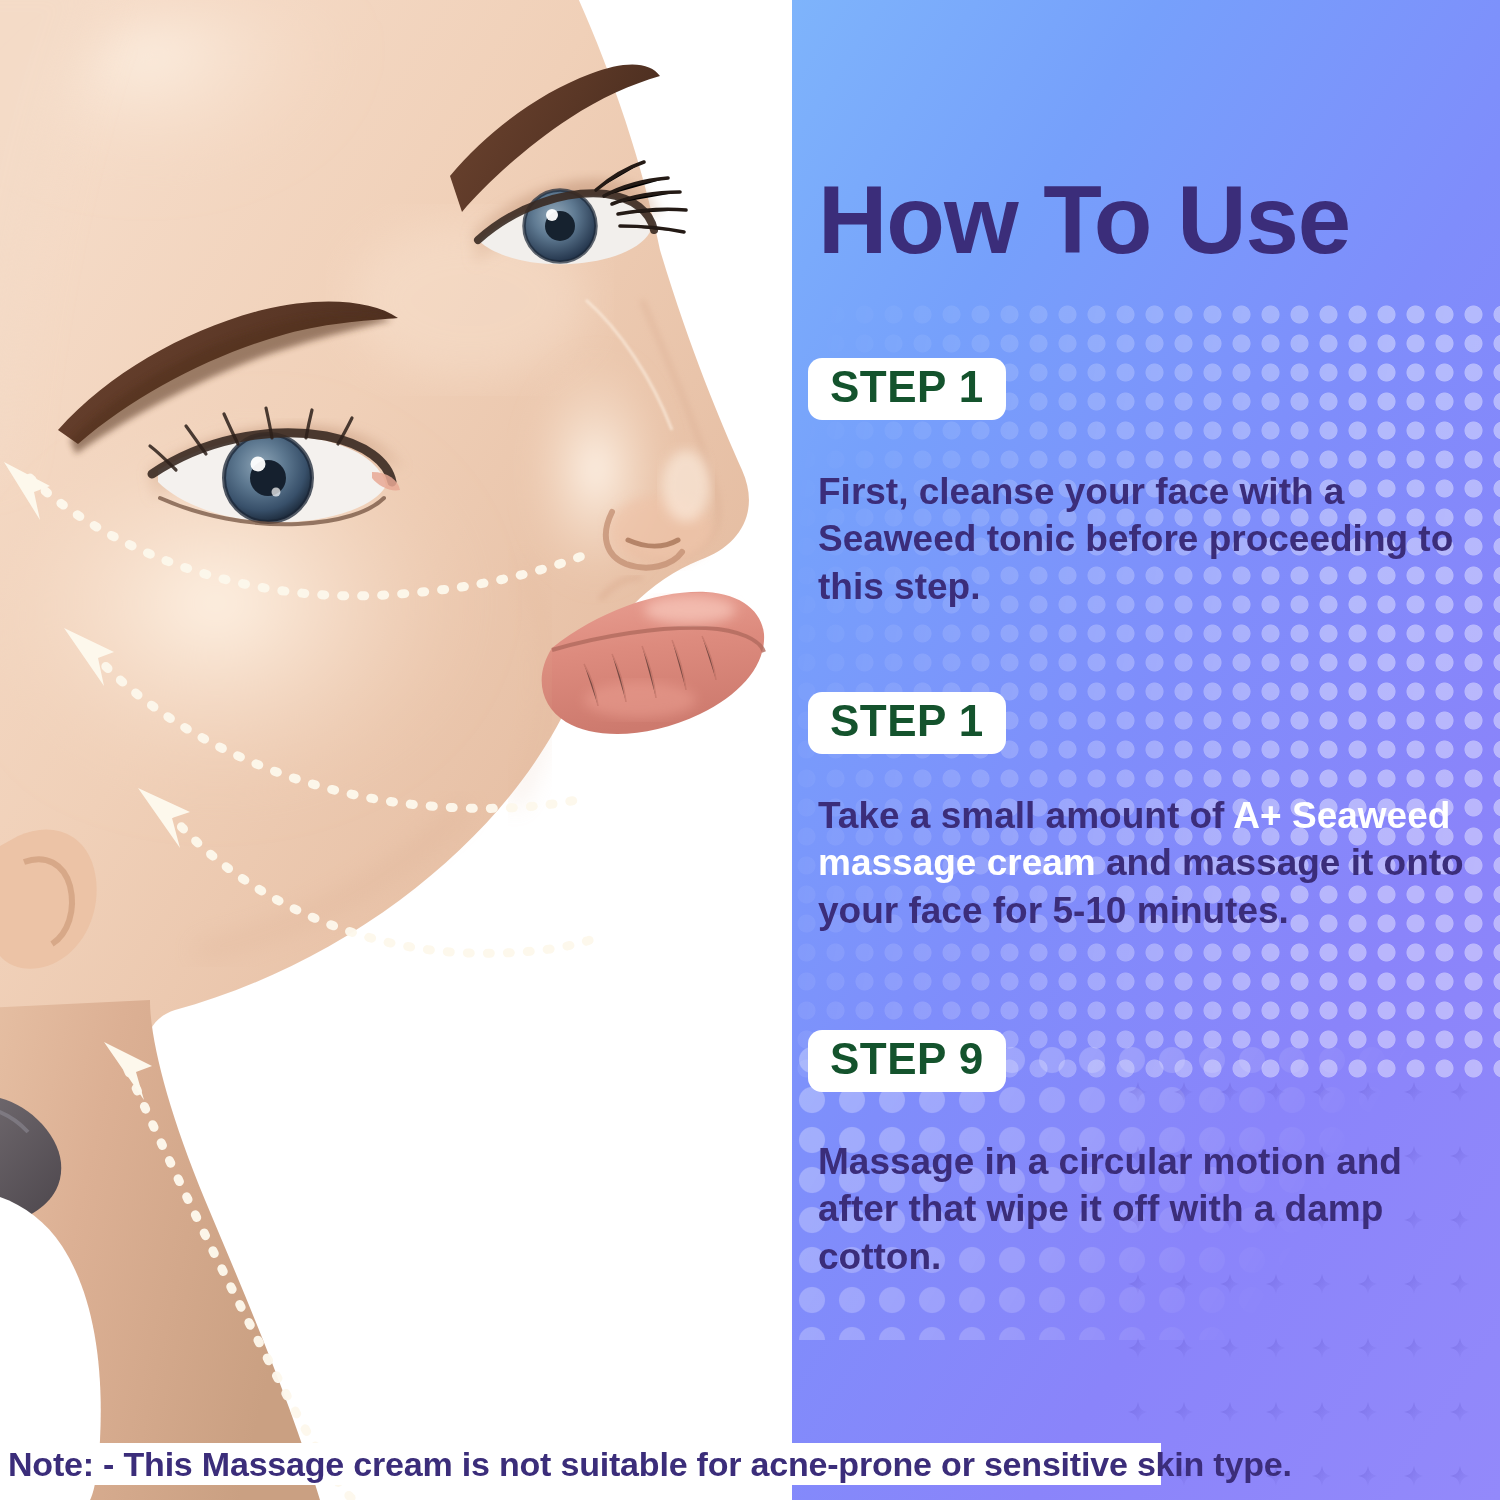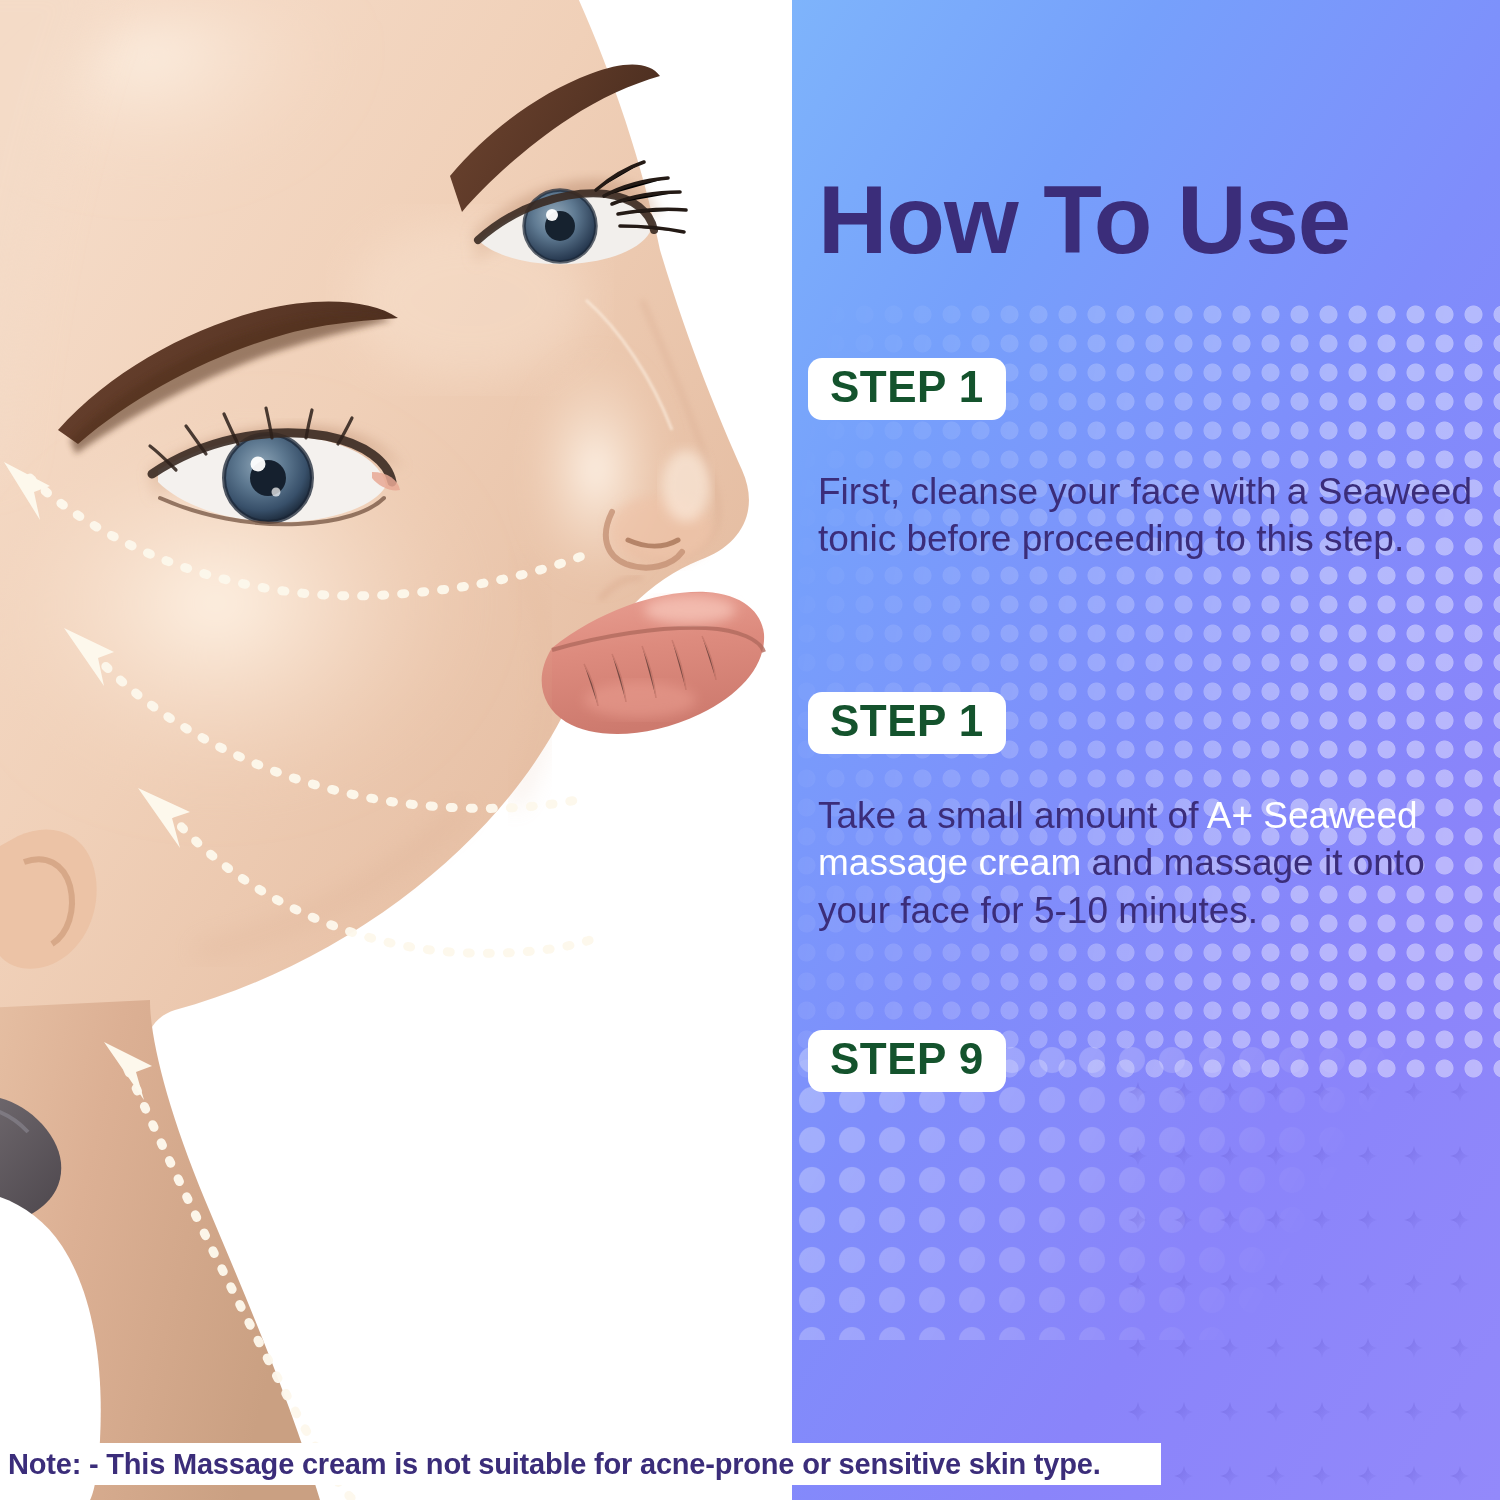--- a/index.html
+++ b/index.html
@@ -57,35 +57,35 @@
     font-size:44px; font-weight:bold; color:#14532d; letter-spacing:.5px;
     line-height:1.05;
   }
   .badge-1 { left:16px; top:358px; }
   .badge-2 { left:16px; top:692px; }
   .badge-3 { left:16px; top:1030px; }
 
   
   .body-copy {
     position:absolute; left:26px; width:664px;
-    font-size:37px; line-height:1.28; font-weight:normal; color:#3b2d7a;
+    font-size:37px; line-height:1.28; font-weight:bold; color:#3b2d7a;
   }
   .copy-1 { top:468px; }
   .copy-2 { top:772px;margin-top:20px; }
   .copy-3 { top:1138px; }
   .hl { color:#ffffff; }
 
   
   .note-bar {
     position:absolute; left:0; top:1443px; width:1161px; height:42px;
     background:#ffffff; display:flex; align-items:center;
     padding-left:8px;
   }
   .note-text {
-    font-size:29px; font-weight:bold; color:#3b2d7a;
+    font-size:34px; font-weight:bold; color:#3b2d7a;
     letter-spacing:-.2px; white-space:nowrap;
   }
 </style>
 </head>
 <body>
 
 <div id="stage">
 
   <div class="photo-panel">
     <svg class="photo-svg" viewBox="0 0 792 1500" preserveAspectRatio="xMidYMid slice" role="img">
@@ -398,19 +398,20 @@
 
     <h1 class="headline">How To Use</h1>
 
     <div class="badge badge-1">STEP 1</div>
     <p class="body-copy copy-1"><span>First, cleanse your face with a Seaweed tonic before proceeding to this step.</span></p>
 
     <div class="badge badge-2">STEP 1</div>
     <p class="body-copy copy-2"><span>Take a small amount of </span><span class="hl">A+ Seaweed massage cream</span><span> and massage it onto your face for 5-10 minutes.</span></p>
 
     <div class="badge badge-3">STEP 9</div>
+    <p class="body-copy copy-3"><span>Massage in a circular motion and after that wipe it off with a damp cotton.</span></p>
   </div>
 
   <div class="note-bar">
     <span class="note-text">Note: - This Massage cream is not suitable for acne-prone or sensitive skin type.</span>
   </div>
 
 </div>
 
 </body></html>

